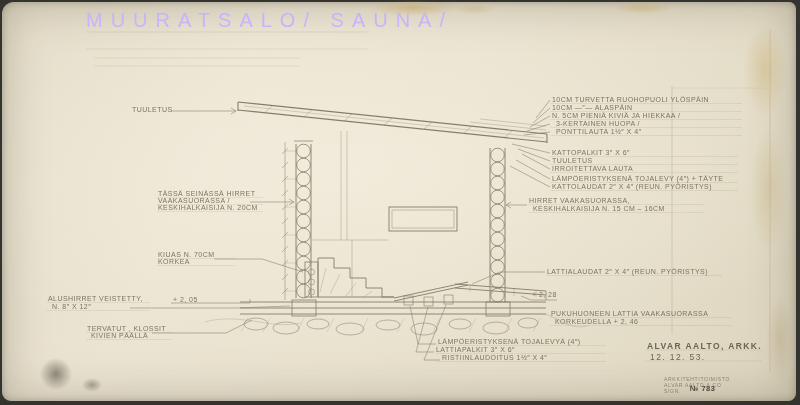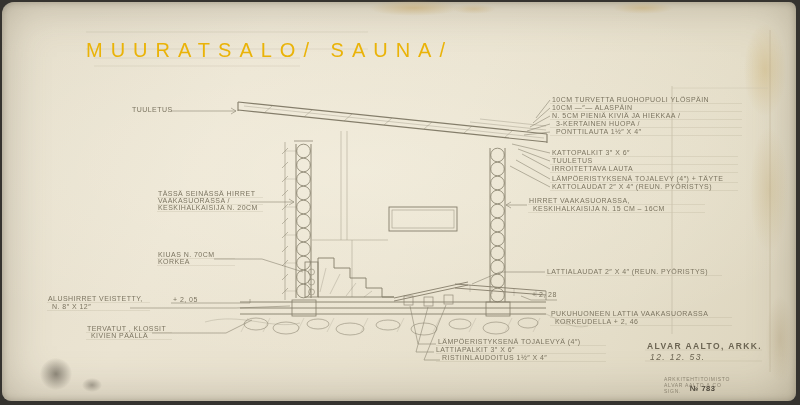--- a/index.html
+++ b/index.html
@@ -18,23 +18,23 @@
       linear-gradient(115deg,#e4ddca 0%,#ebe4d2 28%,#e9e2cf 52%,#e4ddc8 78%,#dcd4bd 100%);
     box-shadow: inset 0 0 46px rgba(110,100,78,.38), inset 0 0 7px rgba(70,63,50,.35);
   }
   .stain{position:absolute;border-radius:50%;pointer-events:none;}
   .lbl{
     position:absolute;white-space:nowrap;text-transform:uppercase;
     font:7px/8px "Liberation Sans",sans-serif;letter-spacing:.45px;
     color:#7b7460;
   }
   .title{
-    position:absolute;left:86px;top:39px;white-space:nowrap;
+    position:absolute;left:86px;top:9px;white-space:nowrap;
     font:20px/22px "Liberation Sans",sans-serif;letter-spacing:8px;
-    color:#eab308;font-weight:400;
+    color:#c4b5fd;font-weight:400;
   }
   .subtitle{
     position:absolute;left:95px;top:51px;white-space:nowrap;
     font:8.5px/10px "Liberation Sans",sans-serif;letter-spacing:2.2px;
     color:#8a8370;
   }
   .sig{
     position:absolute;white-space:nowrap;
     font:8.5px/10px "Liberation Sans",sans-serif;letter-spacing:1.4px;
     color:#6b6452;
@@ -252,20 +252,20 @@
   <div class="lbl" style="left:547px;top:268px;">LATTIALAUDAT 2″ x 4″ (REUN. PYÖRISTYS)</div>
   <div class="lbl" style="left:532px;top:291px;">+ 2, 28</div>
   <div class="lbl" style="left:551px;top:310px;">PUKUHUONEEN LATTIA VAAKASUORASSA</div>
   <div class="lbl" style="left:555px;top:318px;">KORKEUDELLA   + 2, 46</div>
 
   <div class="lbl" style="left:438px;top:338px;">LÄMPÖERISTYKSENÄ TOJALEVYÄ (4″)</div>
   <div class="lbl" style="left:436px;top:346px;">LATTIAPALKIT 3″ x 6″</div>
   <div class="lbl" style="left:442px;top:354px;">RISTIINLAUDOITUS 1½″ x 4″</div>
 
   <div class="sig" style="left:647px;top:341px;font-weight:bold;">ALVAR AALTO, ARKK.</div>
-  <div class="sig" style="left:650px;top:352px;font-style:italic;">12. 12. 53.</div>
+  <div class="sig" style="left:650px;top:352px;">12. 12. 53.</div>
 
   <div class="stamp-line" style="left:664px;top:377px;">ARKKITEHTITOIMISTO</div>
   <div class="stamp-line" style="left:664px;top:383px;">ALVAR AALTO &amp; CO</div>
   <div class="stamp-line" style="left:664px;top:389px;">SIGN.</div>
   <div class="stamp-number" style="left:690px;top:385px;">№ 783</div>
 
 </div>
 
 </body></html>

